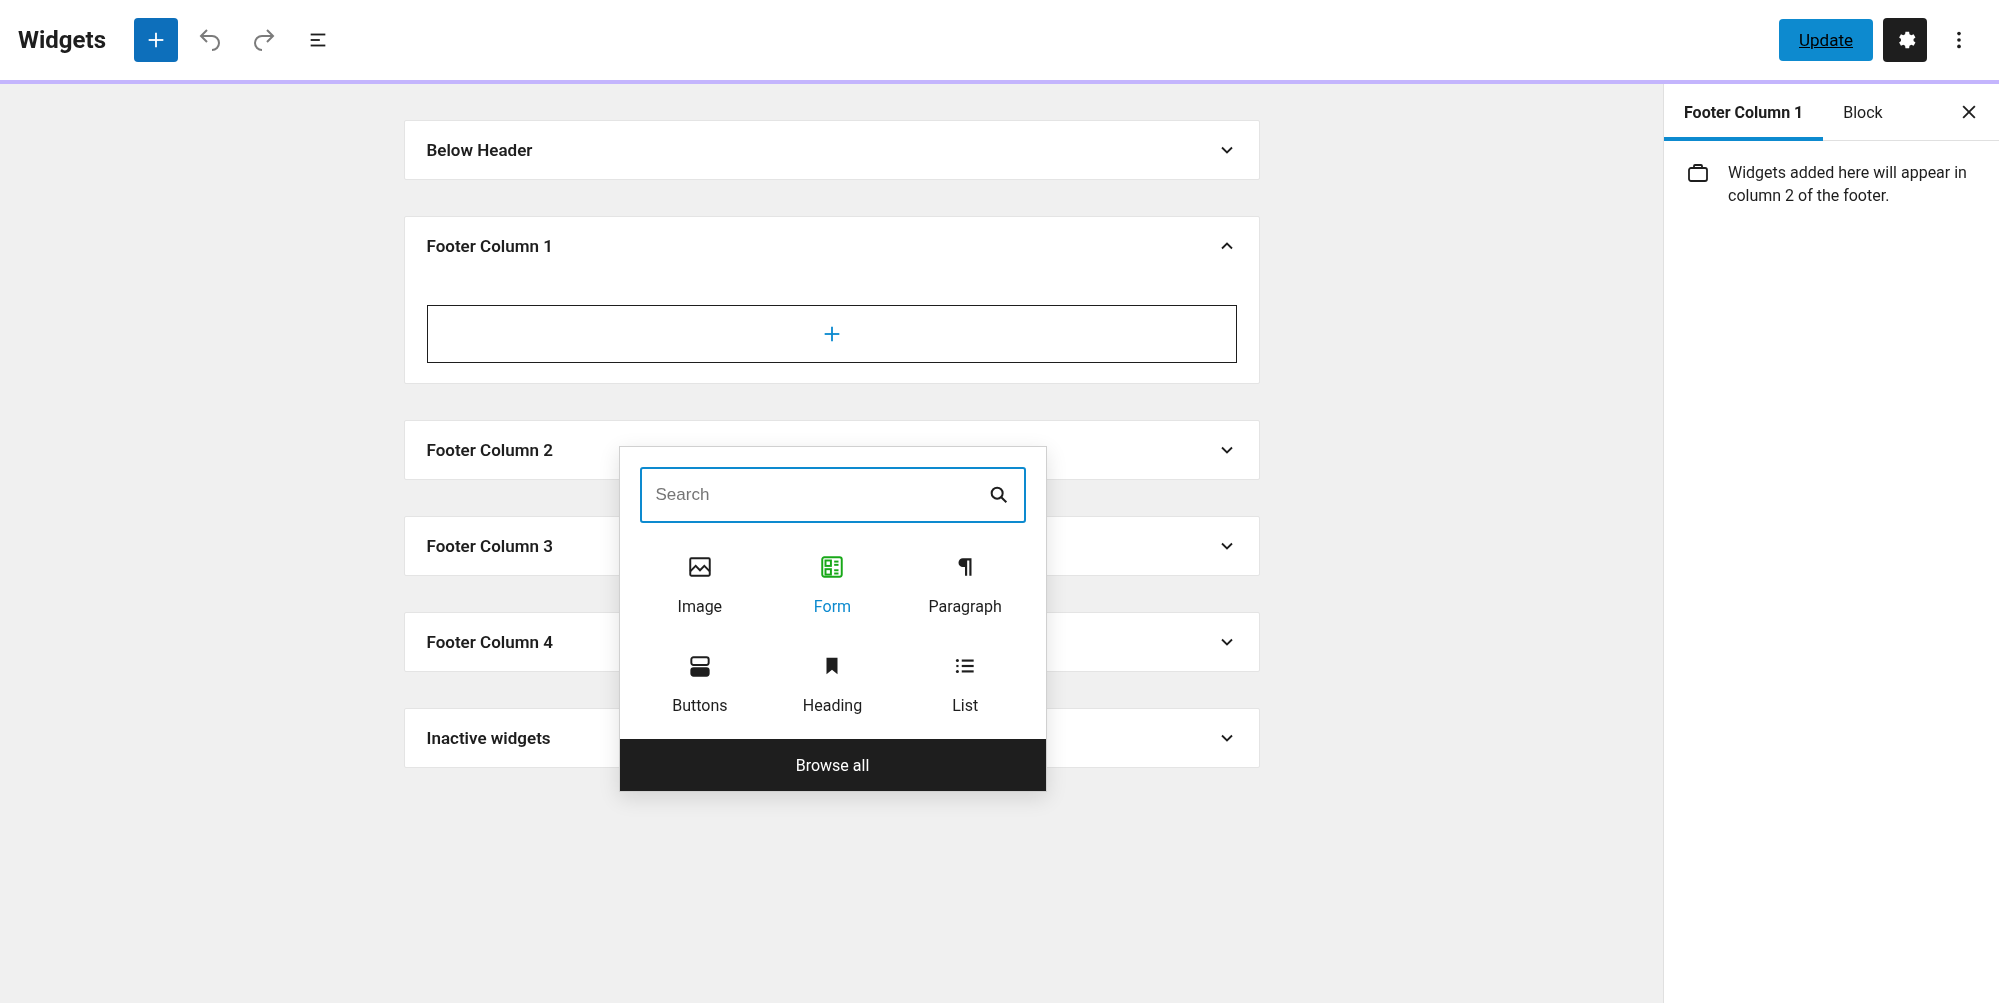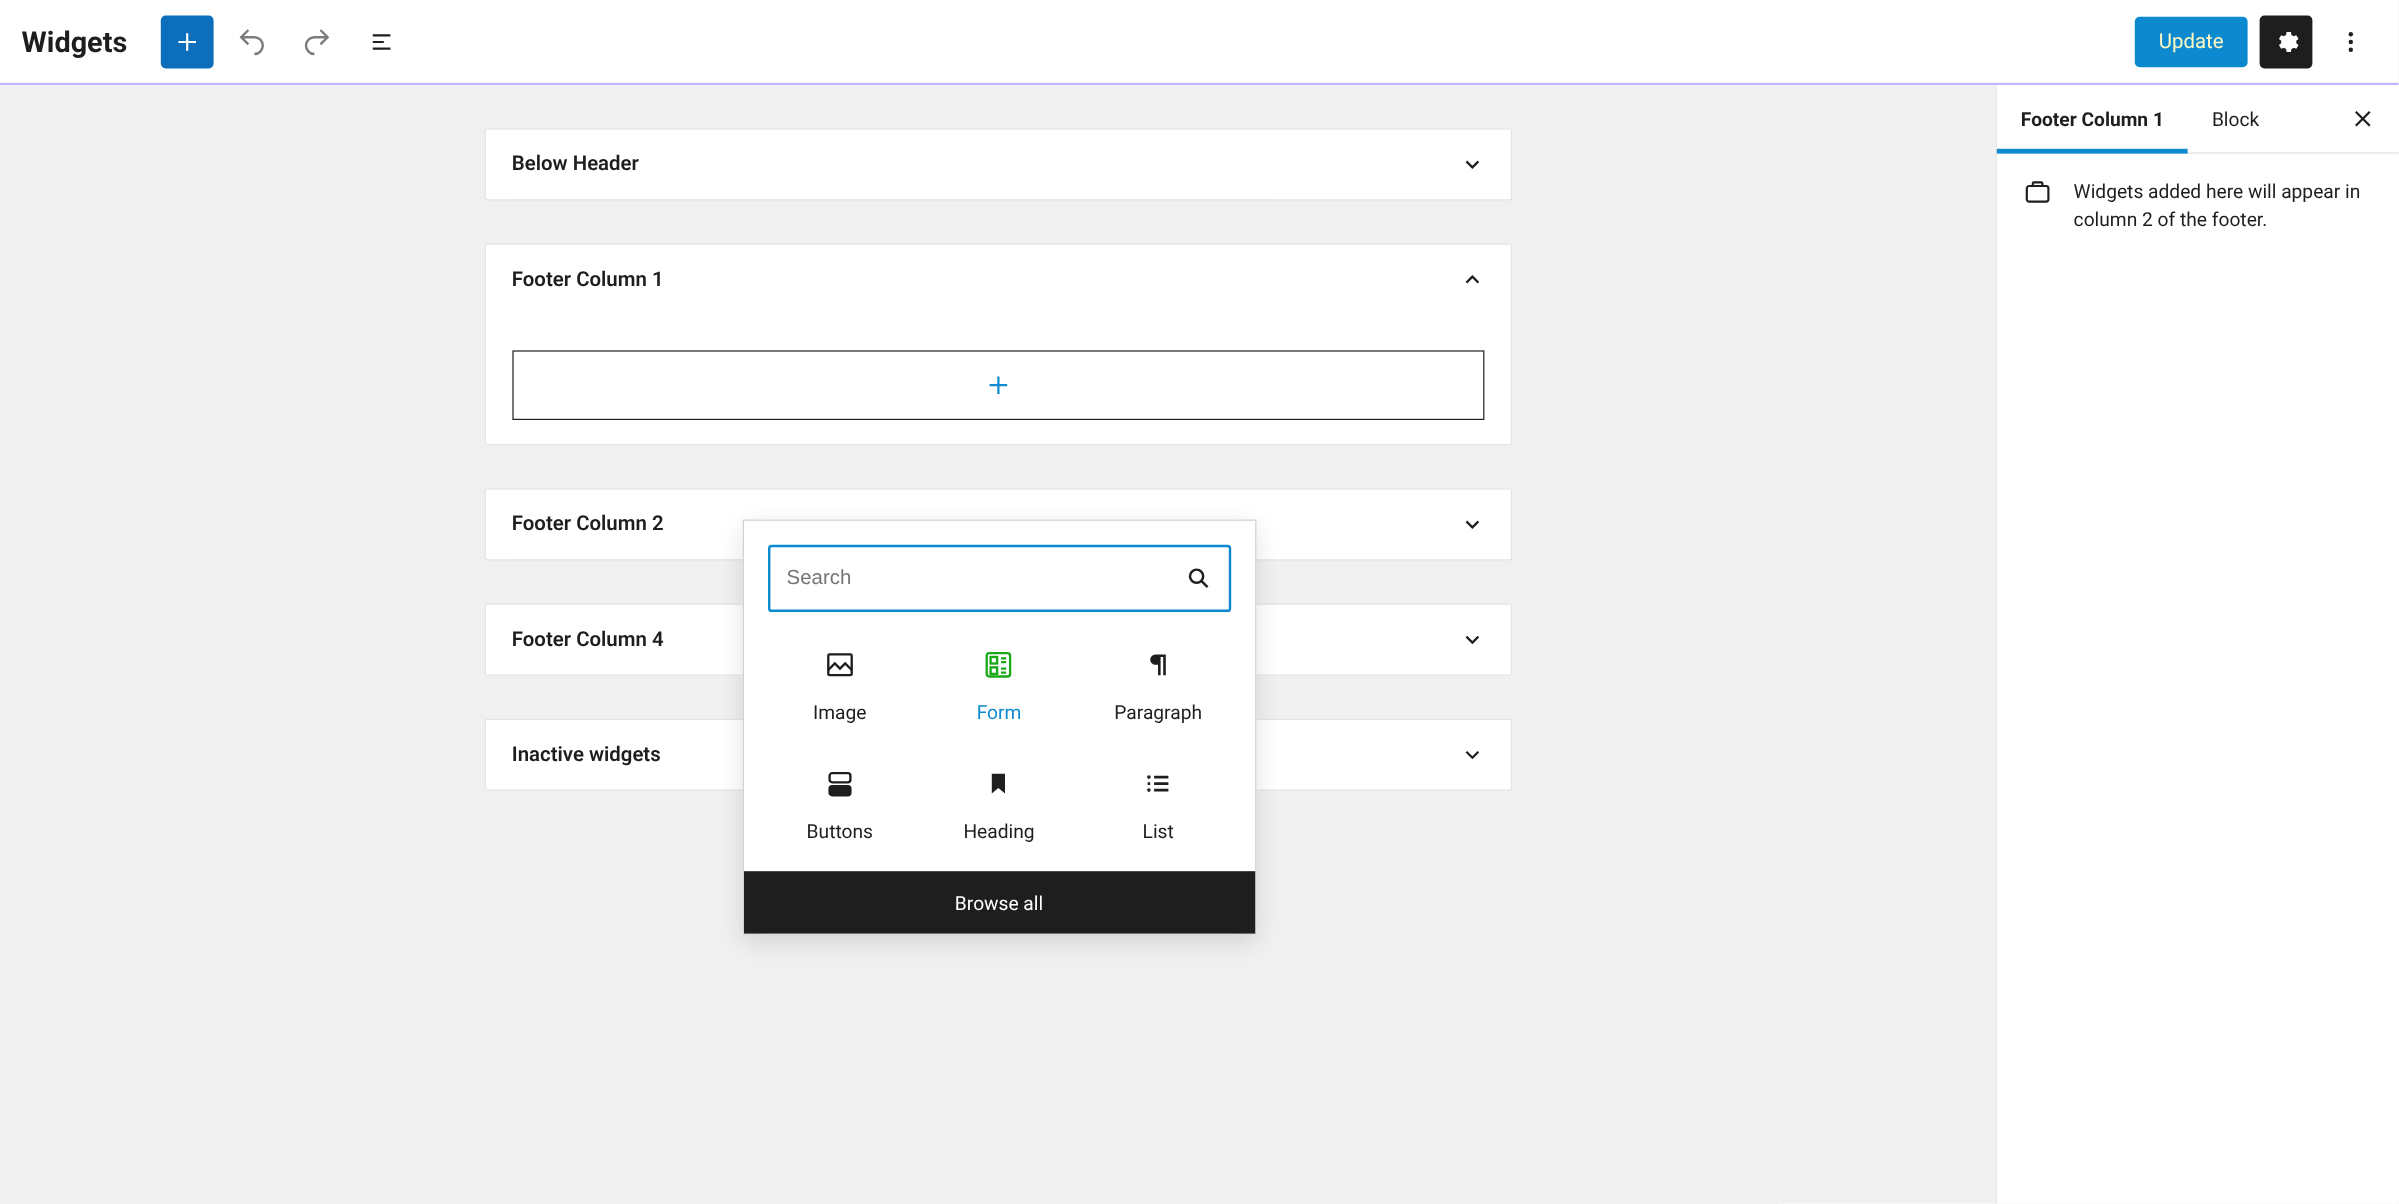--- a/index.html
+++ b/index.html
@@ -6,25 +6,25 @@
   html, body { height: 100%; }
   body {
     font-family: -apple-system, BlinkMacSystemFont, "Segoe UI", Roboto, sans-serif;
     background: #fff;
     color: #1e1e1e;
     font-size: 15px;
   }
 
   
   .toolbar {
-    height: 71px;
+    height: 84px;
     display: flex;
     align-items: center;
     padding: 0 18px;
-    border-bottom: 2px solid #c4b5fd;
+    border-bottom: 4px solid #c4b5fd;
     gap: 10px;
   }
   .toolbar .page-title {
     font-size: 24px;
     font-weight: 700;
     margin-right: 18px;
   }
   .tb-btn {
     width: 44px;
     height: 44px;
@@ -32,28 +32,29 @@
     align-items: center;
     justify-content: center;
     border-radius: 4px;
     cursor: pointer;
   }
   .tb-add { background: #0d6fbb; color: #fff; }
   .tb-history svg { stroke: #7b7b7b; }
   .tb-spacer { flex: 1; }
   .tb-update {
     background: #0d8acf;
-    color: #fef9c3;
+    color: #000000;
     height: 42px;
     padding: 0 20px;
     border-radius: 4px;
     display: flex;
     align-items: center;
     font-size: 17px;
     cursor: pointer;
+    text-decoration: underline;
   }
   .tb-settings { background: #1e1e1e; color: #fff; }
 
   
   .main {
     display: flex;
     height: calc(100% - 71px);
   }
   .canvas {
     flex: 1;
@@ -299,20 +300,30 @@
         <div class="area-header">
           <span>Footer Column 2</span>
           <span class="chev">
               <svg width="20" height="20" viewBox="0 0 24 24" fill="none" stroke="#1e1e1e" stroke-width="2.2">
                 <polyline points="6 9 12 15 18 9"></polyline>
               </svg>
             </span>
         </div>
       </div>
 
+      <div class="area">
+        <div class="area-header">
+          <span>Footer Column 3</span>
+          <span class="chev">
+              <svg width="20" height="20" viewBox="0 0 24 24" fill="none" stroke="#1e1e1e" stroke-width="2.2">
+                <polyline points="6 9 12 15 18 9"></polyline>
+              </svg>
+            </span>
+        </div>
+      </div>
 
       <div class="area">
         <div class="area-header">
           <span>Footer Column 4</span>
           <span class="chev">
               <svg width="20" height="20" viewBox="0 0 24 24" fill="none" stroke="#1e1e1e" stroke-width="2.2">
                 <polyline points="6 9 12 15 18 9"></polyline>
               </svg>
             </span>
         </div>

